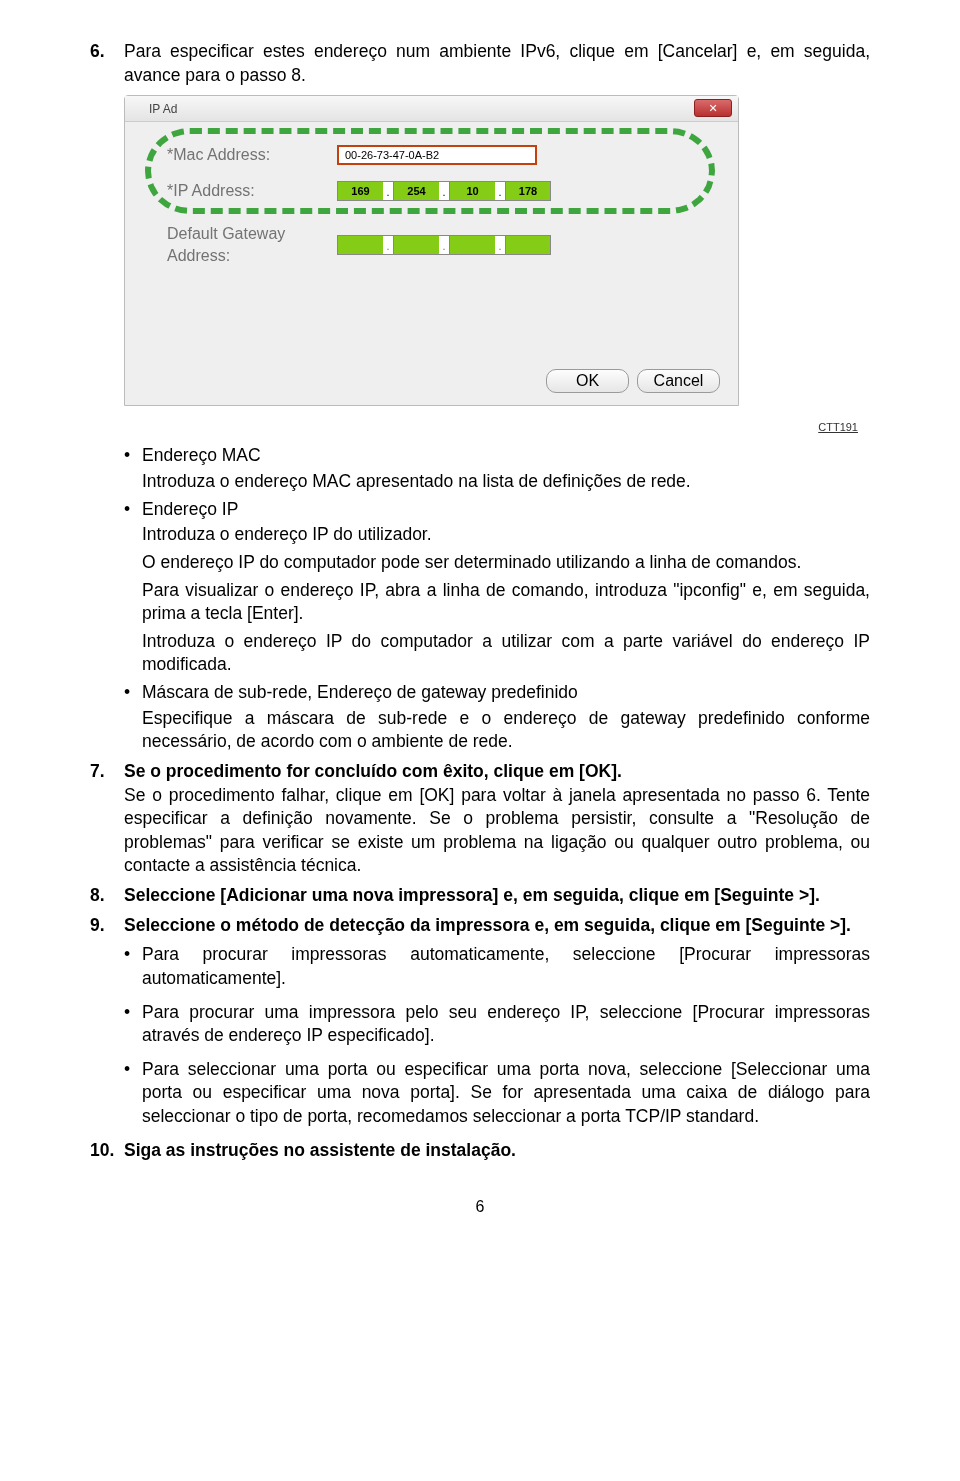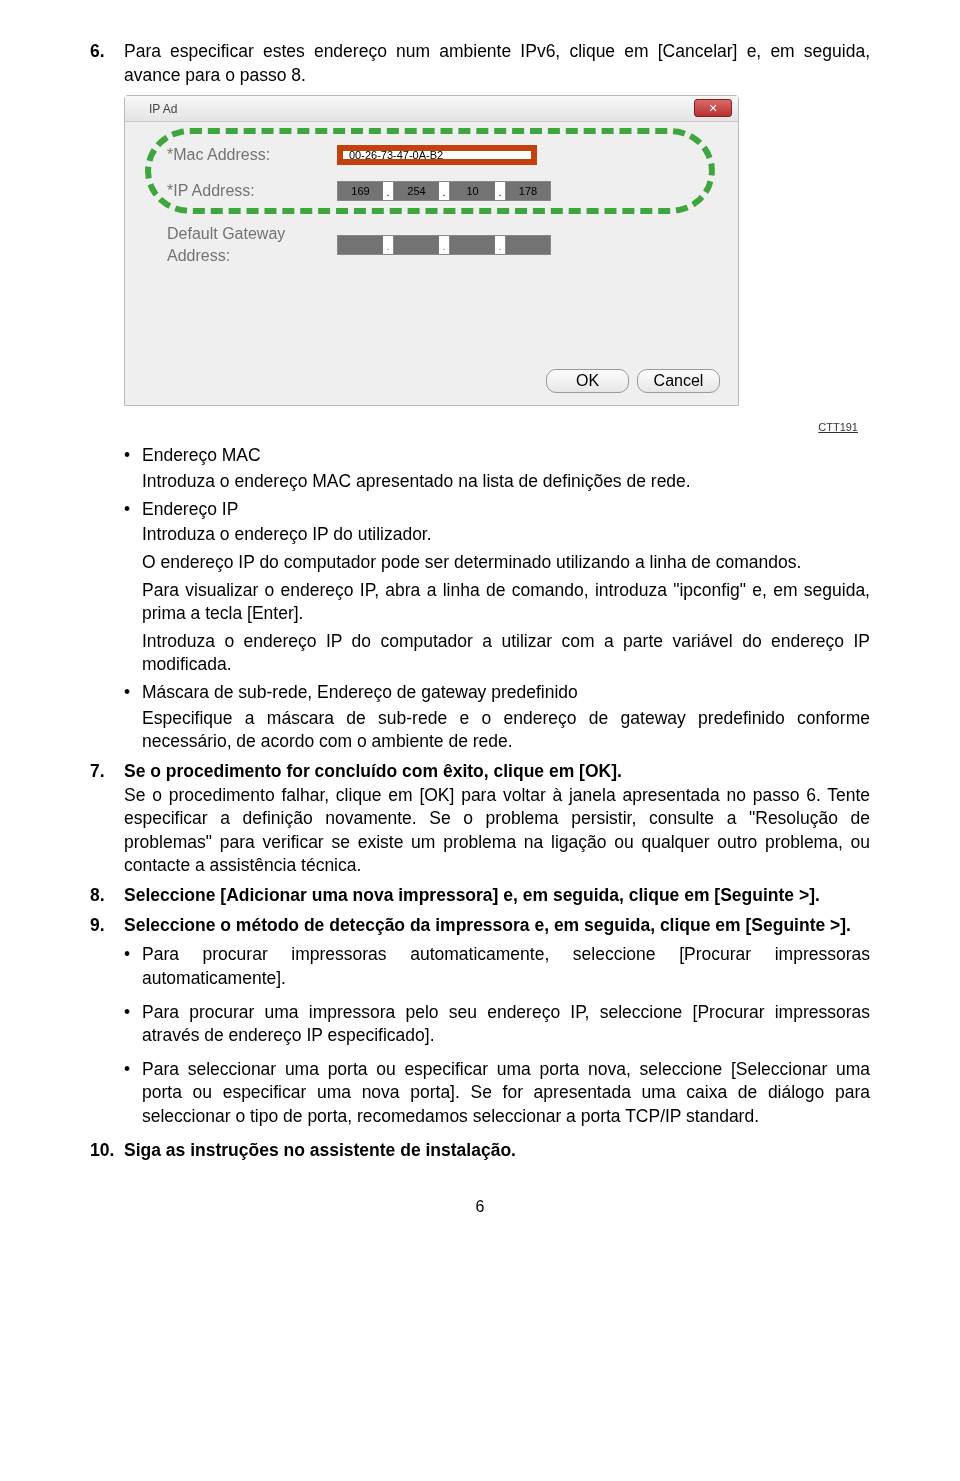--- a/index.html
+++ b/index.html
@@ -84,41 +84,42 @@
     margin-bottom: 14px;
   }
   .form-row .lbl {
     width: 170px;
     color: #737373;
     font-size: 16px;
   }
   .mac-input {
     width: 200px;
     height: 20px;
-    border: 6px solid #c2410c;
+    border: 2px solid #c2410c;
     background: #fff;
     font-size: 11px;
     padding: 2px 6px;
     font-family: inherit;
   }
   .ip-group {
     display: flex;
     gap: 0;
     align-items: center;
   }
   .ip-cell {
     width: 46px;
     height: 20px;
     border: 1px solid #888;
     border-right: none;
-    background: #737373;
+    background: #84cc16;
     text-align: center;
     font-size: 11px;
     line-height: 18px;
     position: relative;
+    font-weight: bold;
   }
   .ip-cell:last-child { border-right: 1px solid #888; }
   .ip-dot {
     width: 10px;
     text-align: center;
     font-size: 11px;
     border-top: 1px solid #888;
     border-bottom: 1px solid #888;
     height: 20px;
     line-height: 20px;

